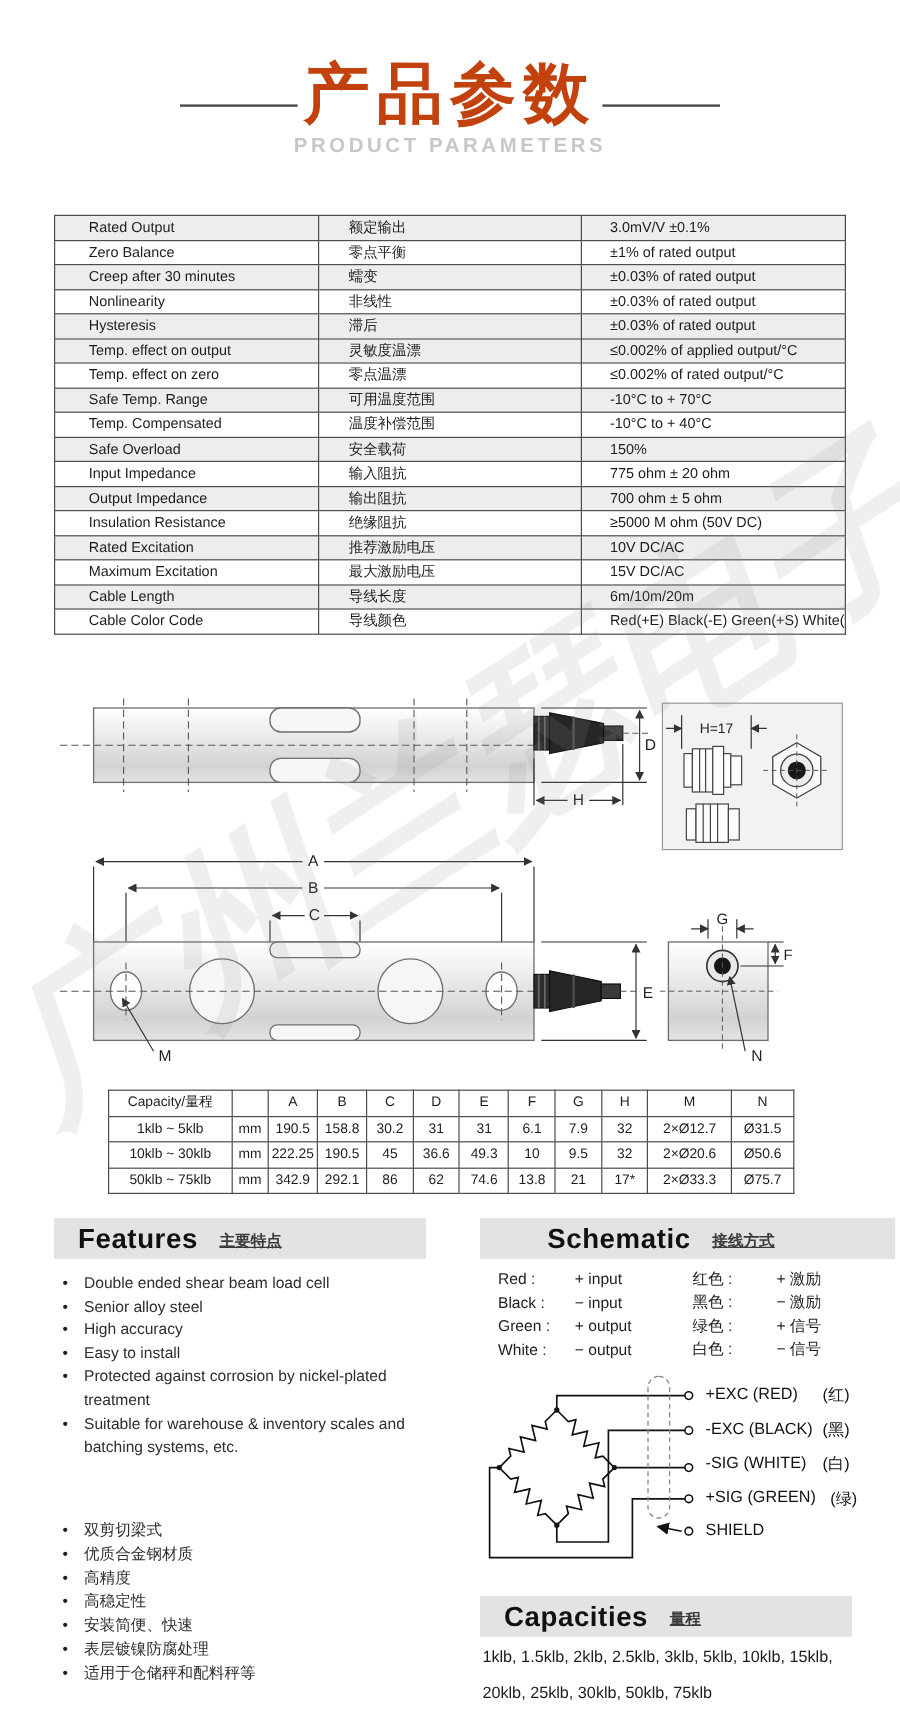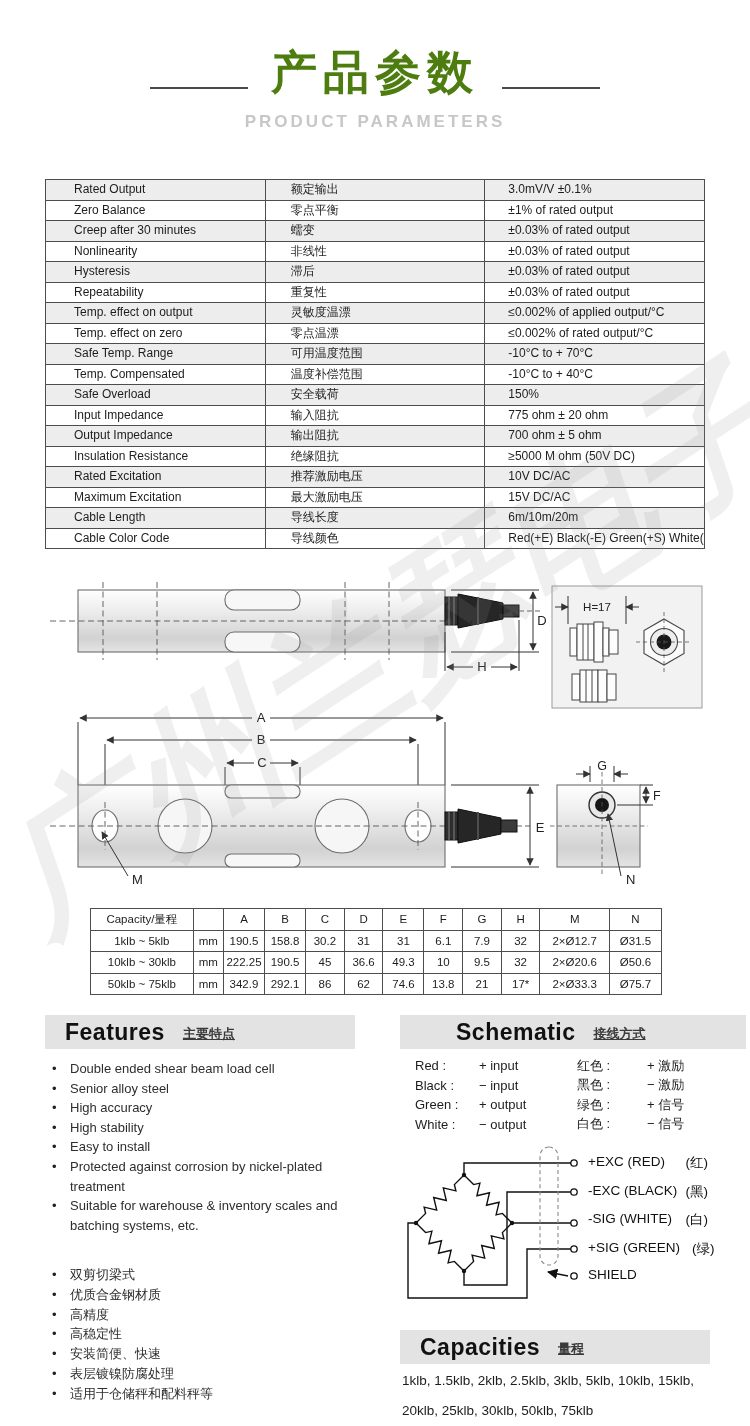--- a/index.html
+++ b/index.html
@@ -1,21 +1,21 @@
 <!DOCTYPE html>
 <html><head>
 <meta charset="utf-8">
 <style>
   html,body{margin:0;padding:0;background:#ffffff;}
   #page{position:relative;width:750px;height:1426px;margin:0 auto;background:#ffffff;
         overflow:hidden;font-family:"Liberation Sans","DejaVu Sans",sans-serif;color:#222;}
 
   
   .title-zh{position:absolute;left:0;top:42px;width:750px;text-align:center;
-            font-size:46px;font-weight:900;letter-spacing:6px;color:#4d7c0f;}
+            font-size:55px;font-weight:900;letter-spacing:6px;color:#c2410c;}
   .title-line{position:absolute;top:87px;width:98px;height:2px;background:#4a4a4a;}
   .tl-left{left:150px}.tl-right{left:502px}
   .title-en{position:absolute;left:0;top:112px;width:750px;text-align:center;
             font-size:17px;font-weight:600;letter-spacing:3px;color:#c7c7c7;}
 
   
   .watermark{position:absolute;left:-70px;top:545px;width:920px;height:210px;
              display:flex;align-items:center;justify-content:center;
              font-size:148px;font-weight:700;white-space:nowrap;
              color:rgba(150,150,150,0.15);transform:rotate(-33deg);
@@ -103,25 +103,20 @@
           <td class="c3">±0.03% of rated output</td>
         </tr>
         <tr class="even">
           <td class="c1">Nonlinearity</td>
           <td class="c2">非线性</td>
           <td class="c3">±0.03% of rated output</td>
         </tr>
         <tr class="odd">
           <td class="c1">Hysteresis</td>
           <td class="c2">滞后</td>
-          <td class="c3">±0.03% of rated output</td>
-        </tr>
-        <tr class="even">
-          <td class="c1">Repeatability</td>
-          <td class="c2">重复性</td>
           <td class="c3">±0.03% of rated output</td>
         </tr>
         <tr class="odd">
           <td class="c1">Temp. effect on output</td>
           <td class="c2">灵敏度温漂</td>
           <td class="c3">≤0.002% of applied output/°C</td>
         </tr>
         <tr class="even">
           <td class="c1">Temp. effect on zero</td>
           <td class="c2">零点温漂</td>
@@ -413,21 +408,20 @@
   </table>
 
   <div class="sec-bar" style="left:45px;top:1015px;text-align:center;">
     <span class="sec-title">Features</span>
     <span class="sec-sub">主要特点</span>
   </div>
   <ul id="features-en" class="blist">
       <li>Double ended shear beam load cell</li>
       <li>Senior alloy steel</li>
       <li>High accuracy</li>
-      <li>High stability</li>
       <li>Easy to install</li>
       <li>Protected against corrosion by nickel-plated treatment</li>
       <li>Suitable for warehouse &amp; inventory scales and batching systems, etc.</li>
     </ul>
   <ul id="features-zh" class="blist">
       <li>双剪切梁式</li>
       <li>优质合金钢材质</li>
       <li>高精度</li>
       <li>高稳定性</li>
       <li>安装简便、快速</li>

